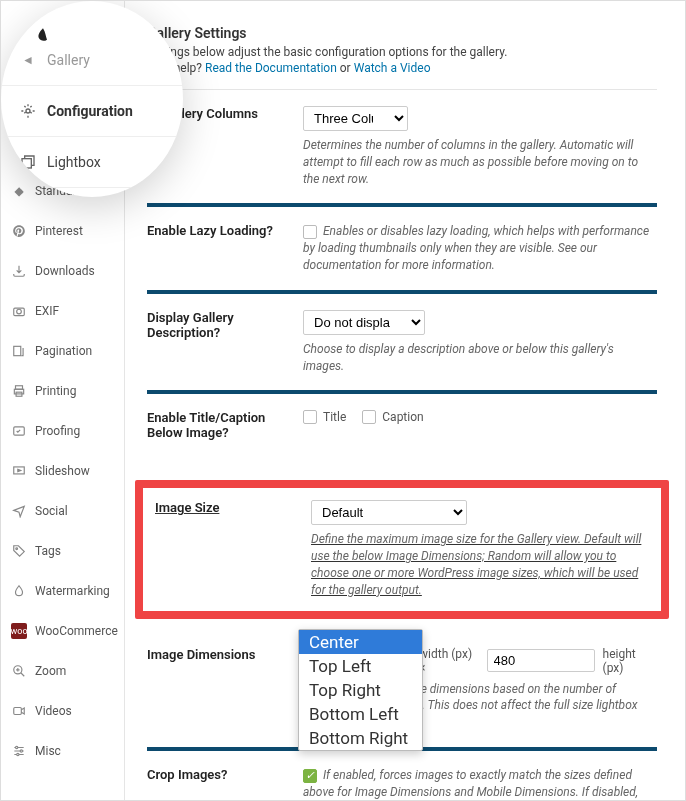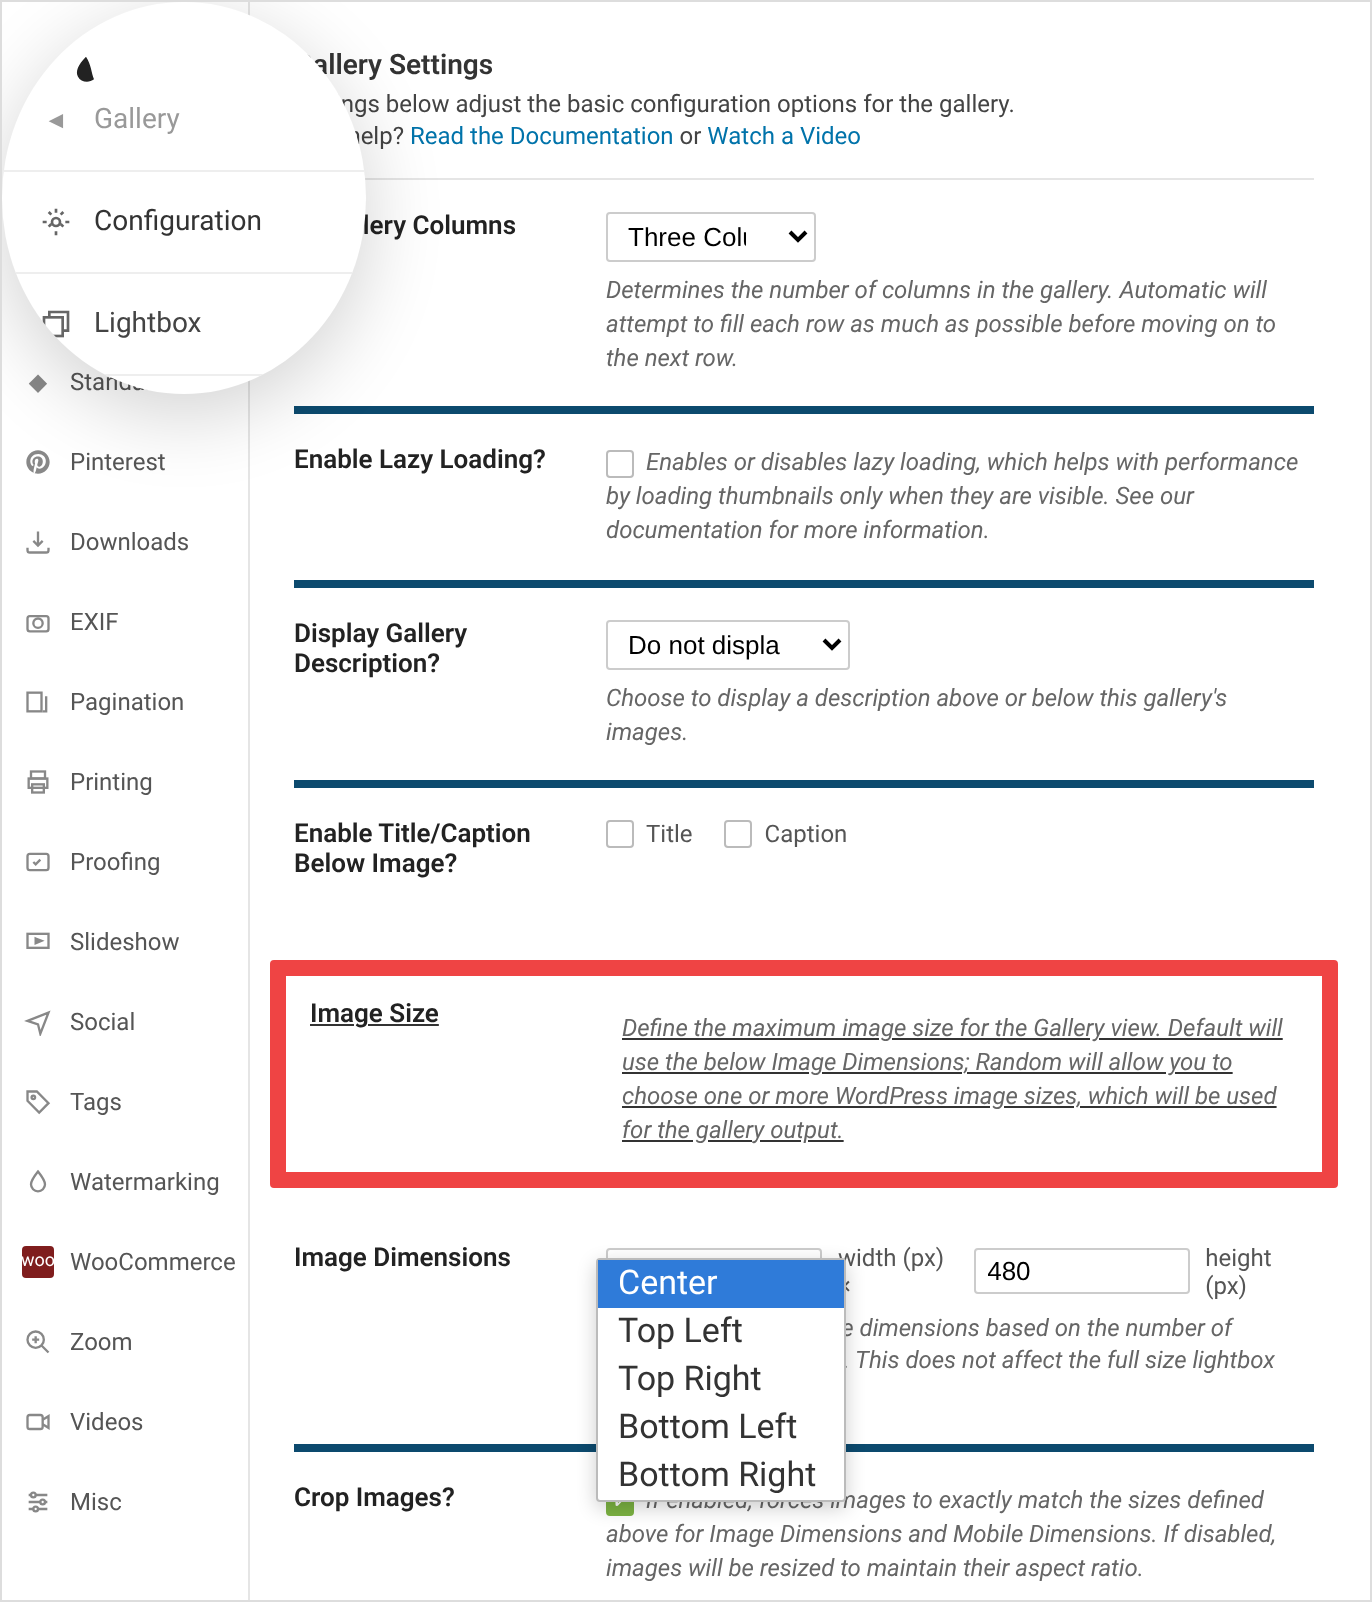--- a/index.html
+++ b/index.html
@@ -22,21 +22,21 @@
     select, input[type=text] { font-size: 13px; padding: 3px 6px; border: 1px solid #ccc; border-radius: 2px; background: #fff; }
     select { padding-right: 18px; }
     .cb { display: inline-flex; align-items: center; gap: 6px; font-size: 12px; color: #555; }
     .cbx { width: 14px; height: 14px; border: 1px solid #bbb; border-radius: 2px; display: inline-flex; align-items: center; justify-content: center; font-size: 11px; }
     .cbx.on { background: #7cb342; border-color: #7cb342; color: #fff; }
     .dimrow { display: flex; align-items: center; gap: 8px; font-size: 12px; color: #555; }
     .hl { border: 8px solid #ef4444; border-radius: 2px; padding: 12px; margin: 24px -12px; text-decoration: underline; }
     .zoom-panel { position: absolute; top: 0; left: 0; width: 182px; height: 196px; border-radius: 50%; background: #fff; box-shadow: 0 10px 40px rgba(0,0,0,0.18); overflow: hidden; }
     .zp-list { margin-top: 34px; }
     .zp-item { display: flex; align-items: center; gap: 10px; padding: 16px 18px; font-size: 14px; color: #444; border-bottom: 1px solid #eee; }
-    .zp-item.sel { font-weight: 400; color: #333; }
+    .zp-item.sel { font-weight: 700; color: #333; }
     .zp-item.dim { color: #999; }
     .zp-item .icon { width: 18px; height: 18px; display: flex; align-items: center; justify-content: center; color: #666; }
     .leaf { position: absolute; top: 26px; left: 34px; color: #222; }
     .dropdown-open { position: absolute; background: #fff; border: 1px solid #bbb; border-radius: 2px; box-shadow: 0 3px 10px rgba(0,0,0,0.2); font-size: 17px; }
     .dd-item { padding: 2px 14px 2px 10px; cursor: pointer; }
     .dd-item.sel { background: #2f7bd9; color: #fff; }
     .row.nb { border-top: none; padding-top: 4px; }
     input[type=text] { width: 108px; }
   </style>
 </head>
@@ -211,20 +211,21 @@
               <span class="cbx"></span>
               <span>Caption</span>
             </span>
         </div>
       </div>
 
       <div class="hl">
         <div style="display:flex">
           <div class="rlabel">Image Size</div>
           <div class="rfield">
+            <select style="width:156px"><option>Default</option></select>
             <div class="desc">Define the maximum image size for the Gallery view. Default will use the below Image Dimensions; Random will allow you to choose one or more WordPress image sizes, which will be used for the gallery output.</div>
           </div>
         </div>
       </div>
 
       <div class="row nb">
         <div class="rlabel">Image Dimensions</div>
         <div class="rfield">
           <div class="dimrow">
             <input type="text" value="640" style="">

